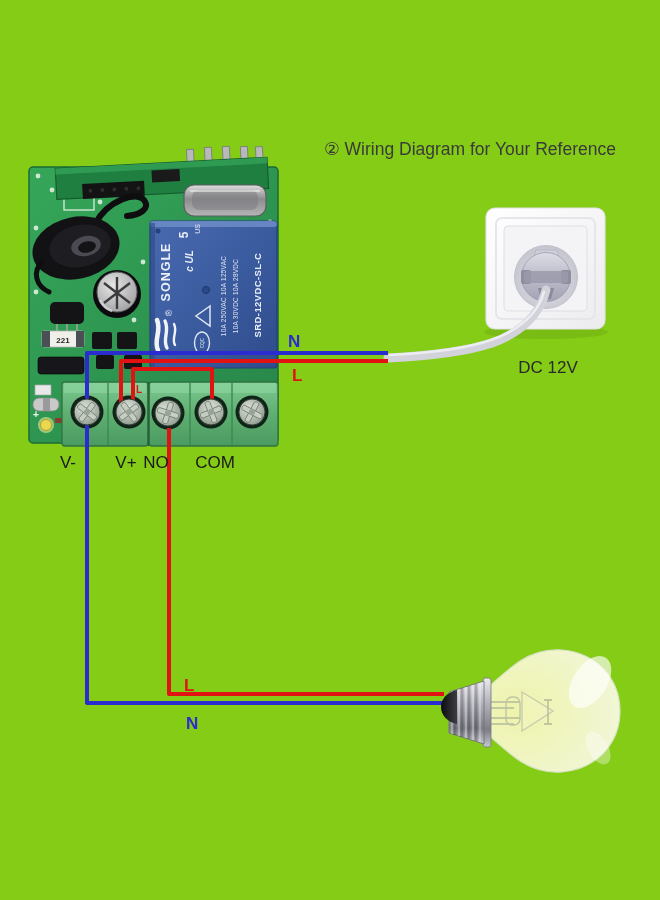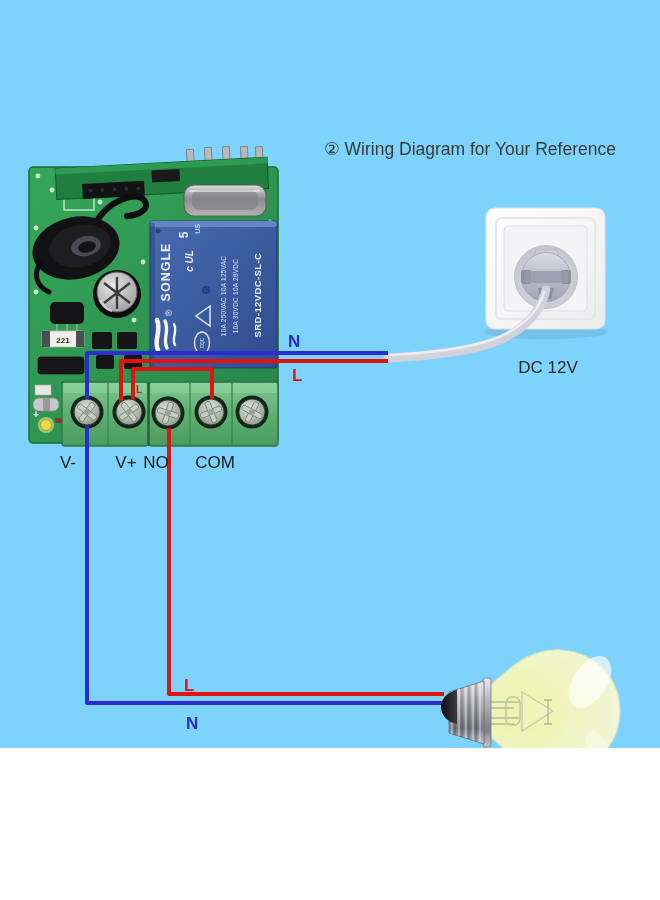--- a/index.html
+++ b/index.html
@@ -1,17 +1,17 @@
 <!DOCTYPE html>
 <html><head>
 <meta charset="utf-8">
 <style>
   html,body { margin:0; padding:0; background:#ffffff; }
   .stage {
-    position:relative; width:660px; height:748px; background:#7dd3fc;
+    position:relative; width:660px; height:900px; background:#84cc16;
     font-family:"Liberation Sans","DejaVu Sans",sans-serif; overflow:hidden;
   }
   svg { display:block; }
   text { font-family:"Liberation Sans","DejaVu Sans",sans-serif; }
   .title-text { font-size:17.5px; fill:#3a3a3a; }
   .big-label { font-size:17px; font-weight:bold; }
   .terminal-label { font-size:17px; fill:#1a1a1a; }
   .socket-label { font-size:17px; fill:#2a2a2a; }
   .tiny-live-label { font-size:10px; font-weight:bold; }
   .relay-brand { font-size:12.5px; font-weight:bold; fill:#e9eef7; letter-spacing:1px; }

